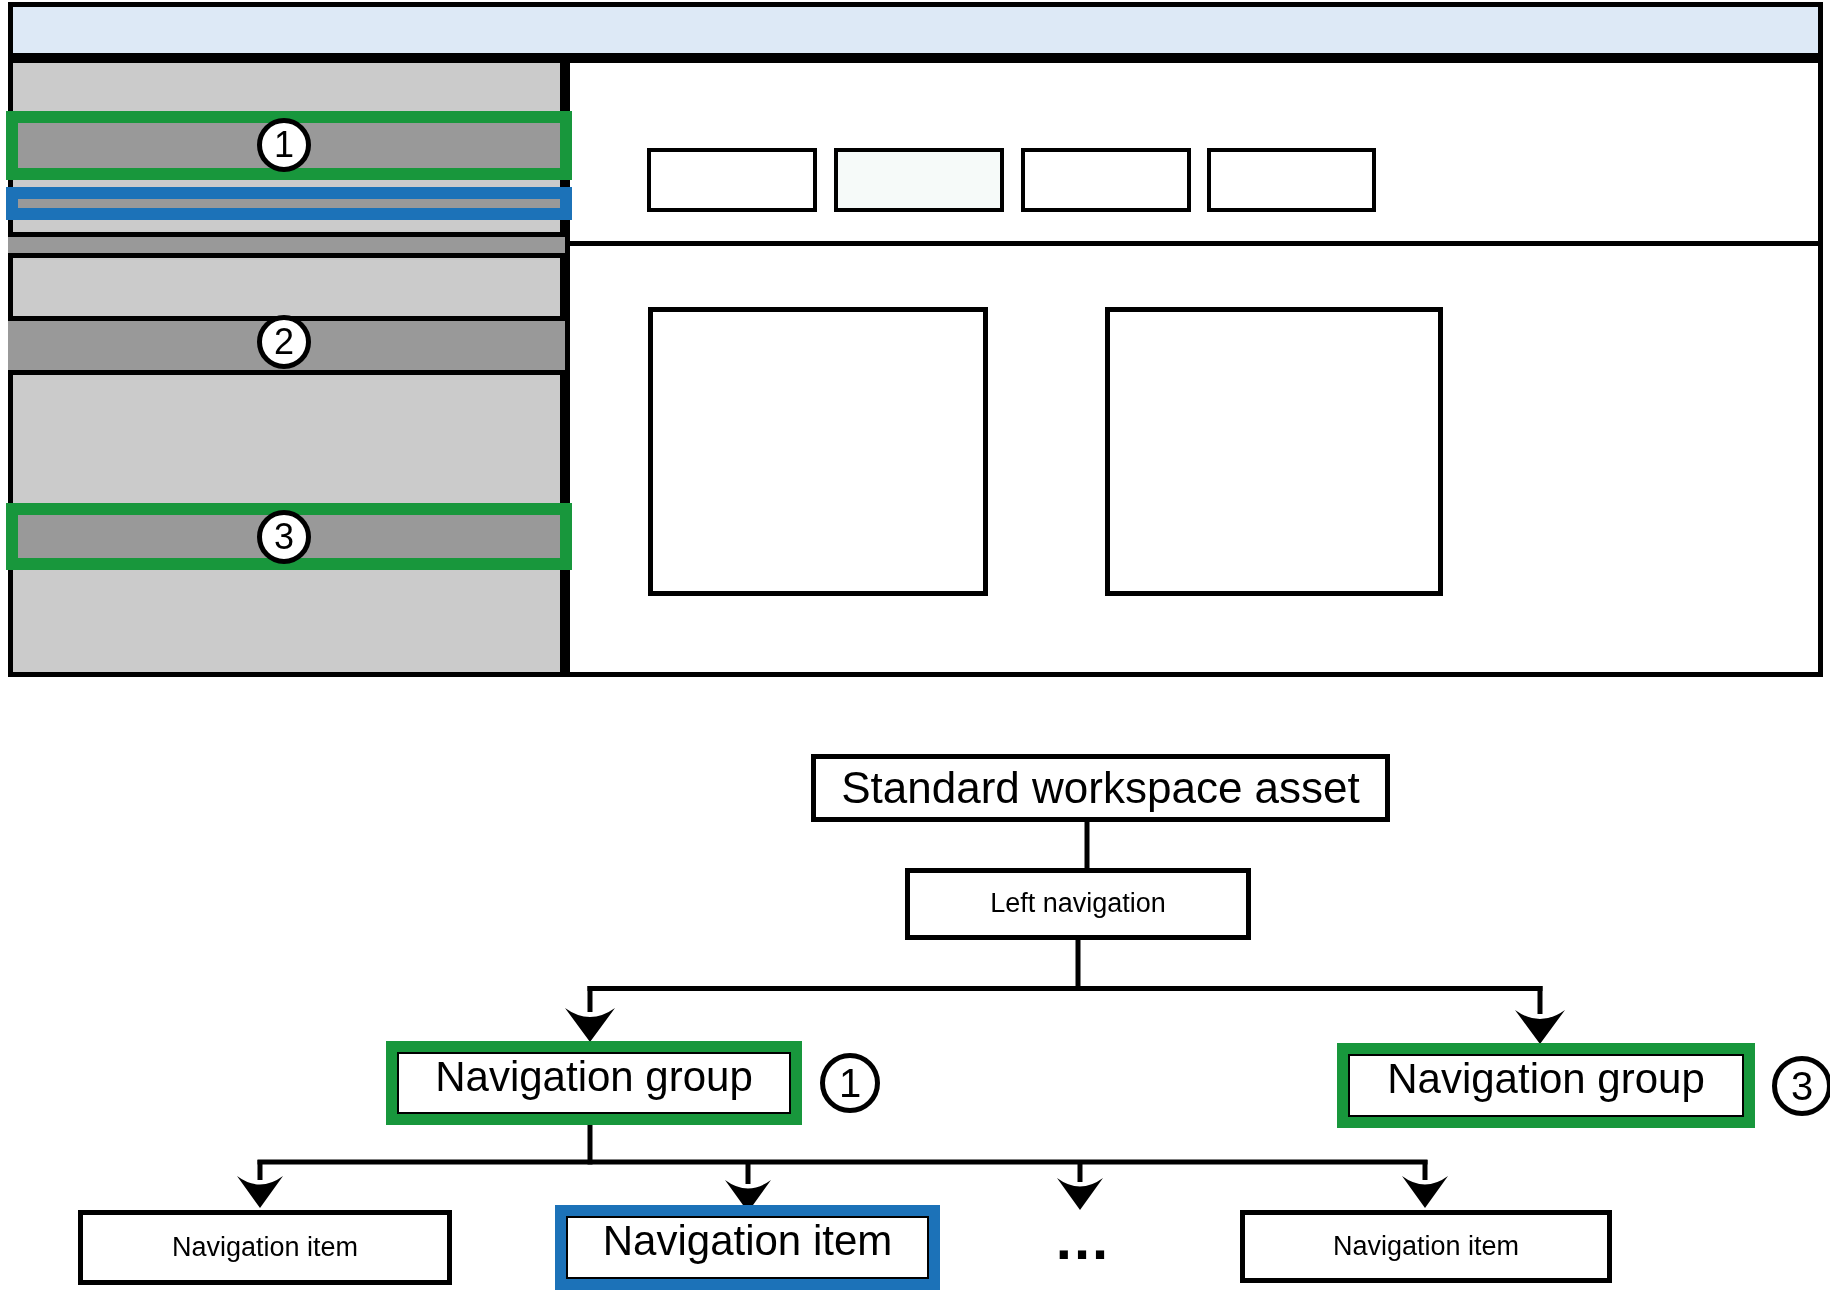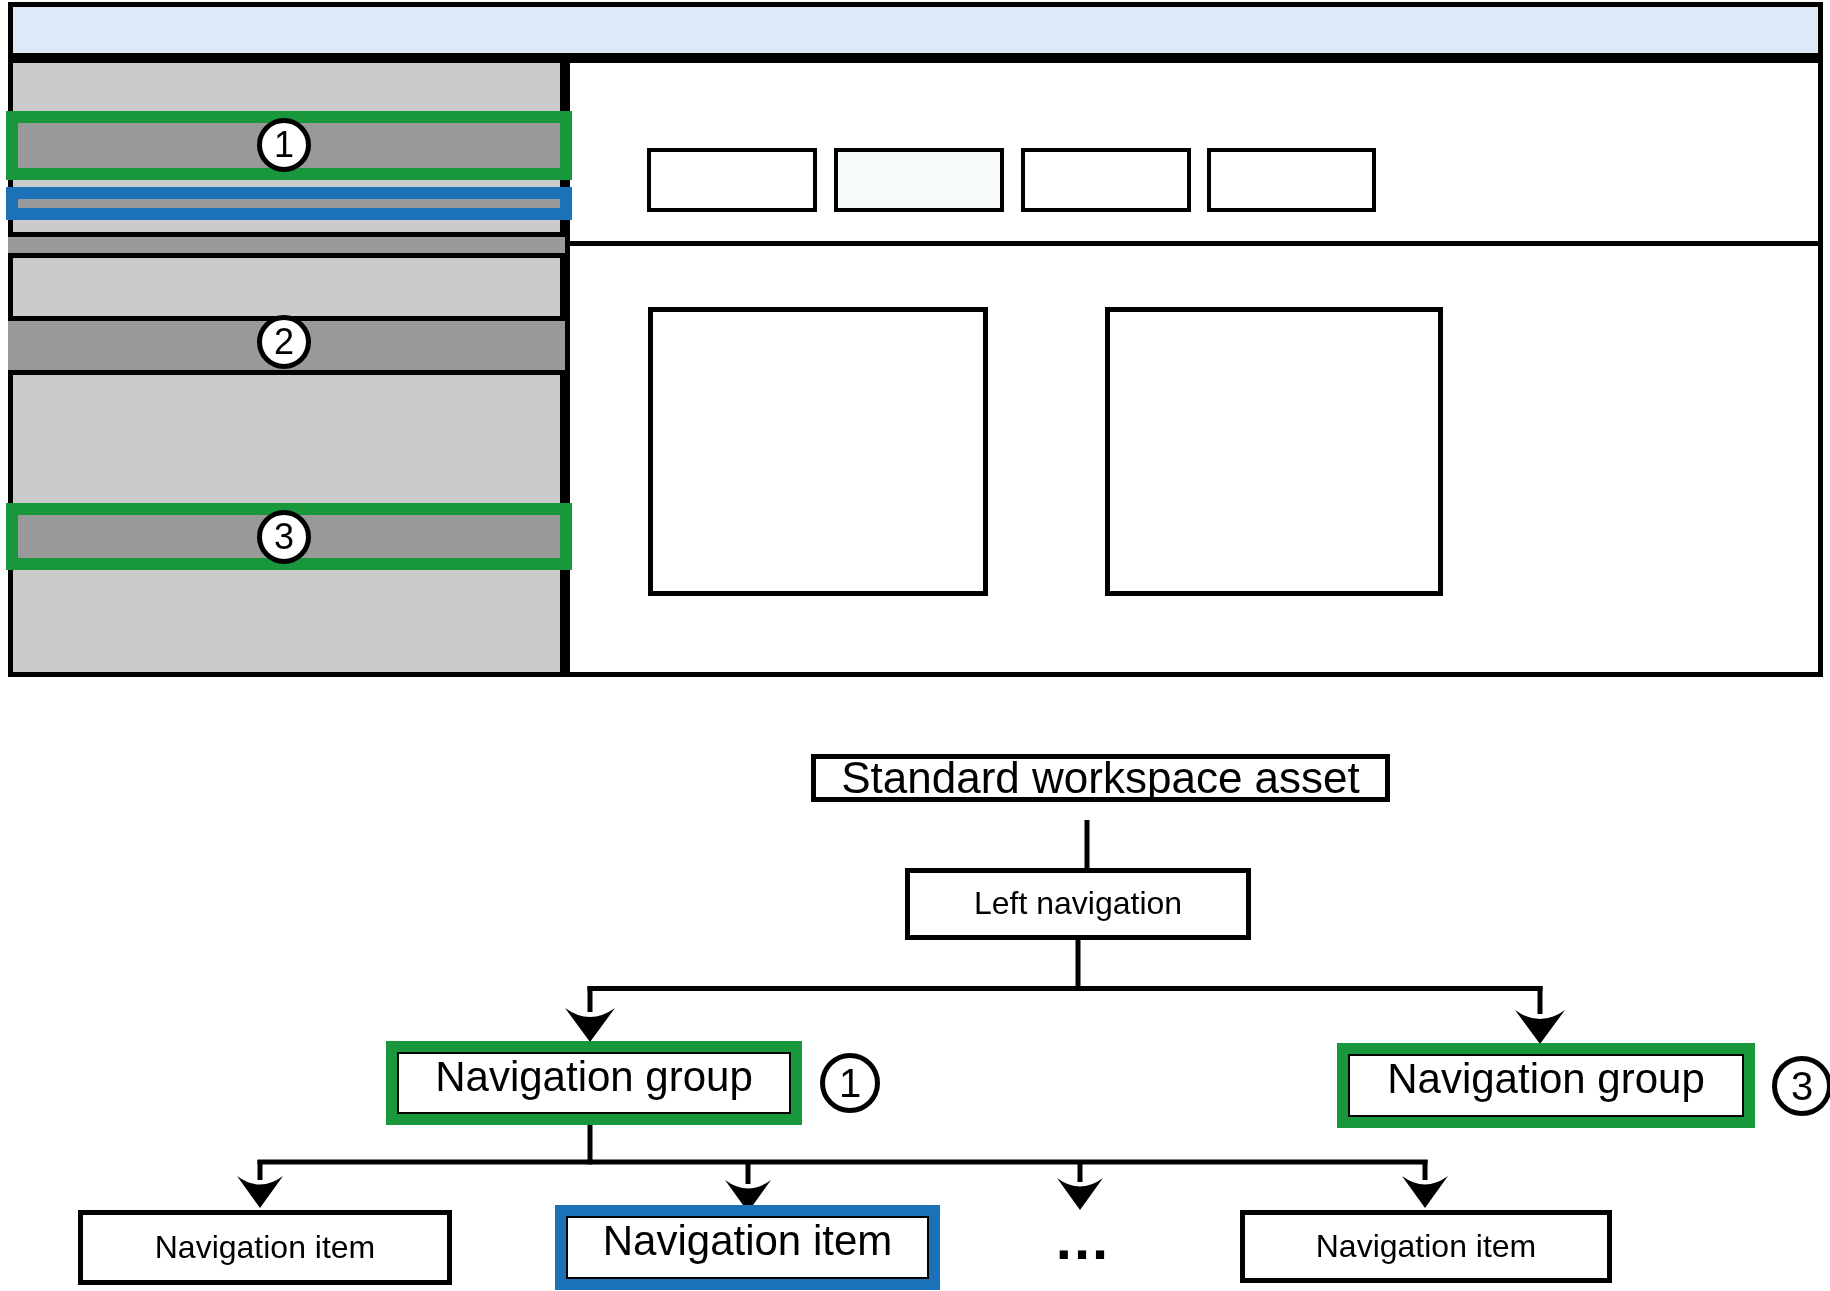--- a/index.html
+++ b/index.html
@@ -28,21 +28,21 @@
   .badge-sm{width:54px;height:54px;}
   .badge-lg{width:60px;height:60px;font-size:40px;}
 
   .tab{top:148px;height:64px;border:4px solid #000;background:#fff;}
   .panel{top:307px;height:289px;border:5px solid #000;background:#fff;}
 
   
   .tnode{
     border:5px solid #000;background:#fff;
     display:flex;align-items:center;justify-content:center;
-    font-size:32px;line-height:1.1;white-space:nowrap;
+    font-size:27px;line-height:1.1;white-space:nowrap;
   }
   .frame-green{border:11px solid var(--green);background:var(--green);}
   .frame-blue{border:11px solid var(--blue);background:var(--blue);}
   .frame-inner{
     width:100%;height:100%;border:2px solid #000;background:#fff;
     display:flex;align-items:flex-start;justify-content:center;
     font-size:42px;line-height:1.1;white-space:nowrap;
   }
   .ellipsis{
     display:flex;align-items:center;justify-content:center;
@@ -106,21 +106,21 @@
       <line class="connector" x1="260" y1="1160" x2="260" y2="1180"></line>
       <path class="arrowhead" transform="translate(260,1208)" d="M0 0 L-23 -32 Q0 -15 23 -32 Z"></path>
       <line class="connector" x1="748" y1="1160" x2="748" y2="1184"></line>
       <path class="arrowhead" transform="translate(748,1212)" d="M0 0 L-23 -32 Q0 -15 23 -32 Z"></path>
       <line class="connector" x1="1080" y1="1160" x2="1080" y2="1182"></line>
       <path class="arrowhead" transform="translate(1080,1210)" d="M0 0 L-23 -32 Q0 -15 23 -32 Z"></path>
       <line class="connector" x1="1425" y1="1160" x2="1425" y2="1180"></line>
       <path class="arrowhead" transform="translate(1425,1208)" d="M0 0 L-23 -32 Q0 -15 23 -32 Z"></path>
     </svg>
 
-    <div class="abs tnode" style="left:811px;top:754px;width:579px;height:48px;font-size:44px;">
+    <div class="abs tnode" style="left:811px;top:754px;width:579px;height:68px;font-size:44px;">
       <span>Standard workspace asset</span>
     </div>
 
     <div class="abs tnode" style="left:905px;top:868px;width:346px;height:72px;">
       <span>Left navigation</span>
     </div>
 
     <div class="abs frame-green" style="left:386px;top:1041px;width:416px;height:84px;">
       <div class="frame-inner">
         <span>Navigation group</span>

